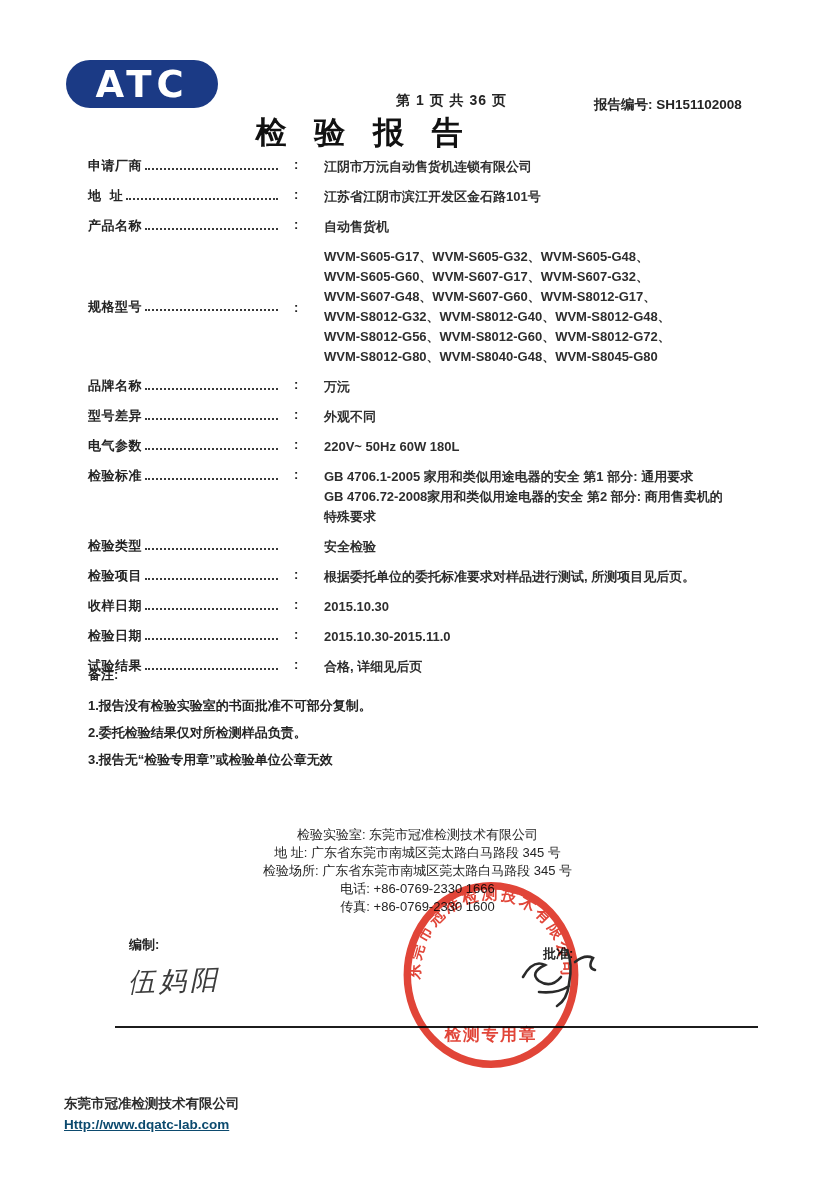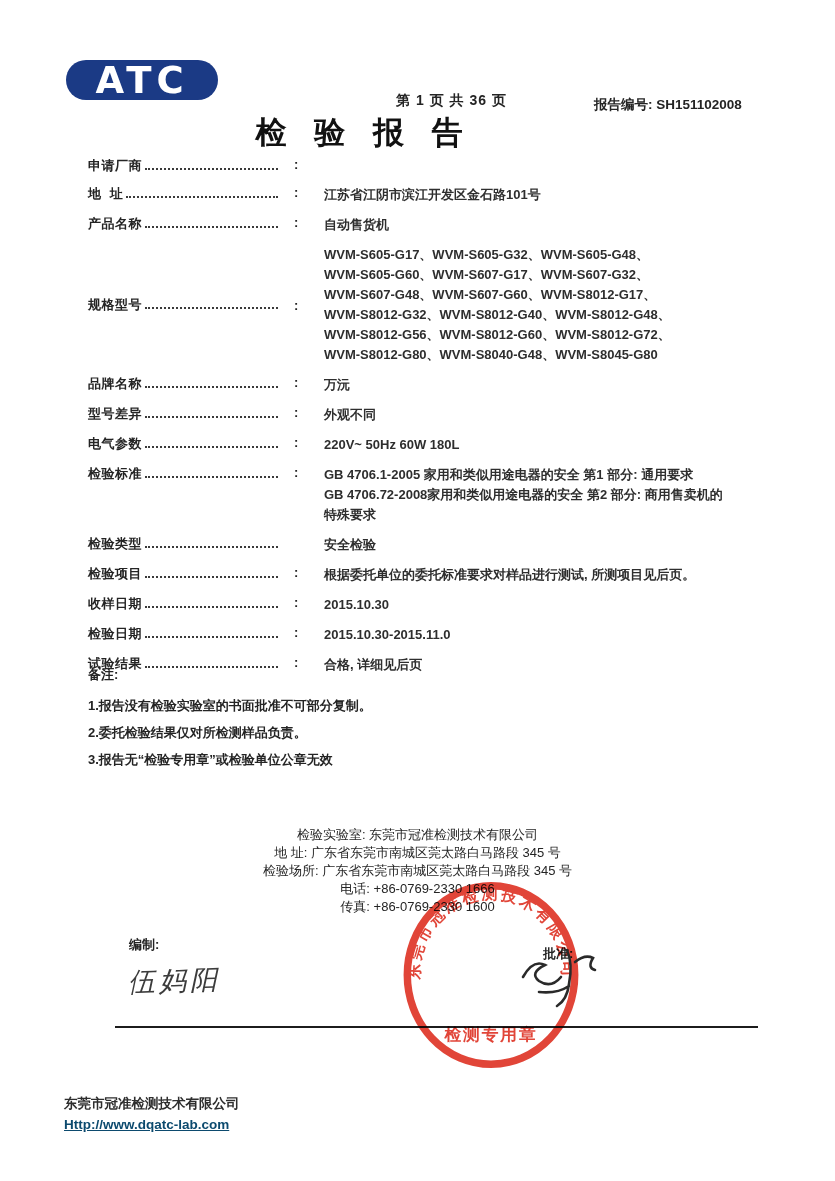--- a/index.html
+++ b/index.html
@@ -1,20 +1,20 @@
 <!DOCTYPE html>
 <html><head>
 <meta charset="utf-8">
 <style>
   * { margin:0; padding:0; box-sizing:border-box; }
   body { background:#ffffff; font-family:"Liberation Sans", sans-serif; }
   .page { position:relative; width:835px; height:1181px; background:#fff; color:#242424; overflow:hidden; }
 
   
-  .logo { position:absolute; left:66px; top:60px; width:152px; height:40px;
+  .logo { position:absolute; left:66px; top:60px; width:152px; height:48px;
           background:#1b3a85; border-radius:26px; display:flex; align-items:center; justify-content:center;
           color:#fff; font-weight:bold; font-size:37px; letter-spacing:5px; font-family:"DejaVu Sans",sans-serif; }
   .page-info { position:absolute; top:92px; left:0; width:835px; text-align:center; font-weight:bold; font-size:14px; letter-spacing:1px;margin-left:34px;}
   .report-no { position:absolute; top:96px; left:594px; font-weight:bold; font-size:13.5px; }
   .doc-title { position:absolute; top:112px; left:0; width:728px; text-align:center;
                font-family:"Liberation Serif", serif; font-weight:bold; font-size:31px; letter-spacing:10px; color:#111; }
 
   
   .fields { position:absolute; top:157px; left:88px; width:690px; }
   .field-row { display:flex; align-items:flex-start; margin-bottom:10px; font-size:13px; font-weight:bold; }
@@ -63,20 +63,23 @@
 
   <div class="doc-title">检 验 报 告</div>
 
   <div class="fields">
       <div class="field-row">
         <div class="f-label">
           <span class="f-label-text">申请厂商</span>
           <span class="f-leader"></span>
         </div>
         <div class="f-colon">:</div>
+        <div class="f-value">
+          <div class="f-line">江阴市万沅自动售货机连锁有限公司</div>
+        </div>
       </div>
       <div class="field-row">
         <div class="f-label">
           <span class="f-label-text">地  址</span>
           <span class="f-leader"></span>
         </div>
         <div class="f-colon">:</div>
         <div class="f-value">
           <div class="f-line">江苏省江阴市滨江开发区金石路101号</div>
         </div>

